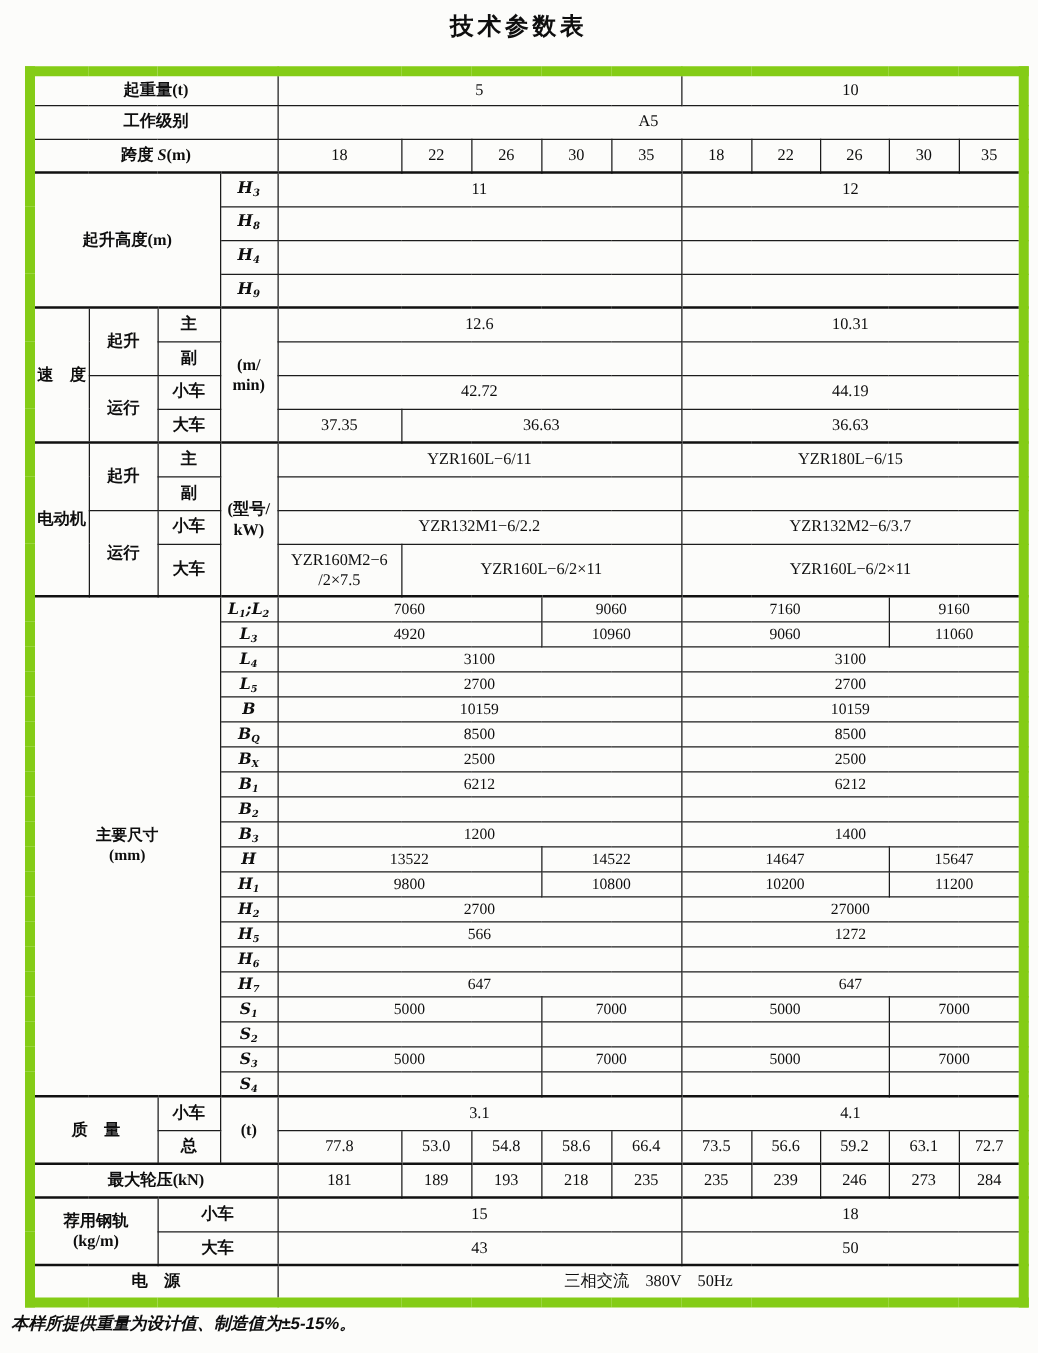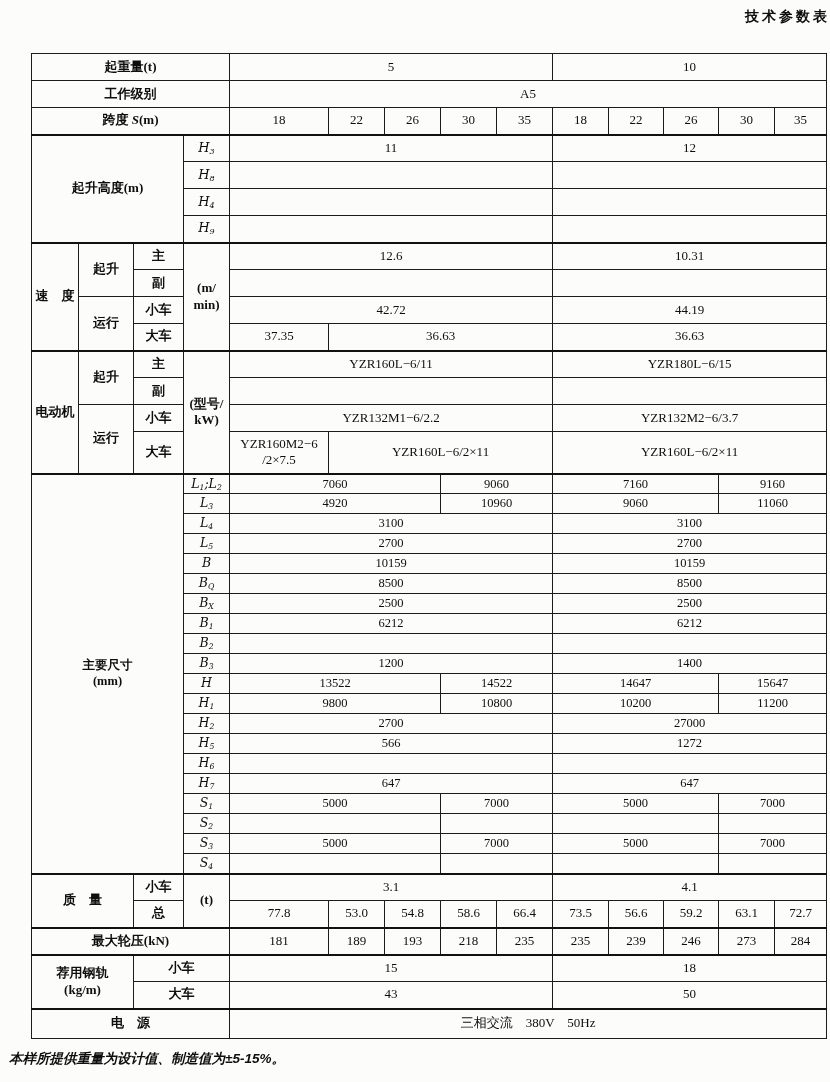--- a/index.html
+++ b/index.html
@@ -2,38 +2,37 @@
 <html><head>
 <meta charset="utf-8">
 <style>
   html,body{margin:0;padding:0;}
   body{
     width:830px;height:1082px;position:relative;
     background:#fcfcfa;color:#0e0e0e;
     font-family:"Liberation Serif","DejaVu Serif",serif;
   }
   .title{
-    position:absolute;top:8px;left:0;right:0;text-align:right;
-    font-size:14px;font-weight:bold;letter-spacing:3px;
+    position:absolute;top:8px;left:0;right:0;text-align:center;
+    font-size:19px;font-weight:bold;letter-spacing:3px;
     font-family:"Liberation Sans","DejaVu Sans",sans-serif;
   }
   table.spec{
     position:absolute;left:20px;top:53px;width:795px;
     border-collapse:collapse;table-layout:fixed;
-    border:1px solid #84cc16;
-    margin-left:11px;
+    border:8px solid #84cc16;
   }
   td{
     border:1px solid #1c1c1c;
     text-align:center;vertical-align:middle;
     font-size:13px;line-height:1.15;padding:0 1px;
     overflow:hidden;white-space:nowrap;
   }
   td.hd{font-weight:bold;}
-  td.var{font-weight:normal;font-style:italic;font-family:"DejaVu Serif","Liberation Serif",serif;}
+  td.var{font-weight:bold;font-style:italic;font-family:"DejaVu Serif","Liberation Serif",serif;}
   td.pre{white-space:pre-line;line-height:1.25;}
   sub{font-size:0.62em;line-height:0;vertical-align:-0.3em;}
   i{font-style:italic;}
   tr{height:27px;}
   tr.dim{height:20px;}
   tr.dim td{font-size:12.5px;}
   tr.tall{height:42px;}
   tr.pow{height:30px;border-radius:13px;}
   tr.sec td{border-top:2px solid #111;}
   .footer{

